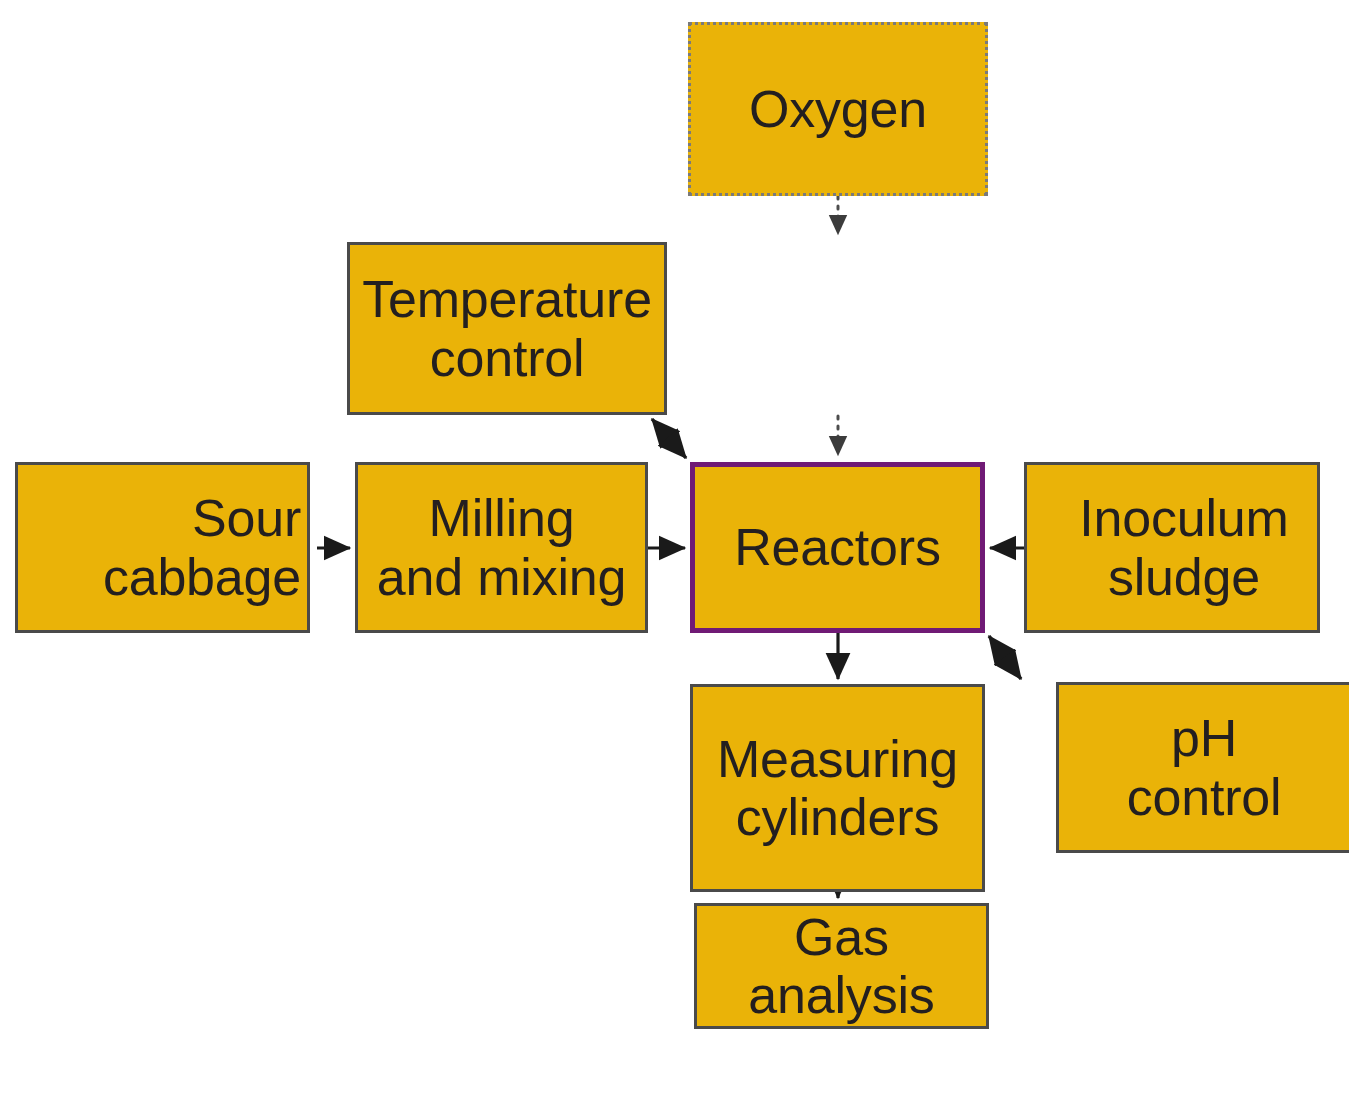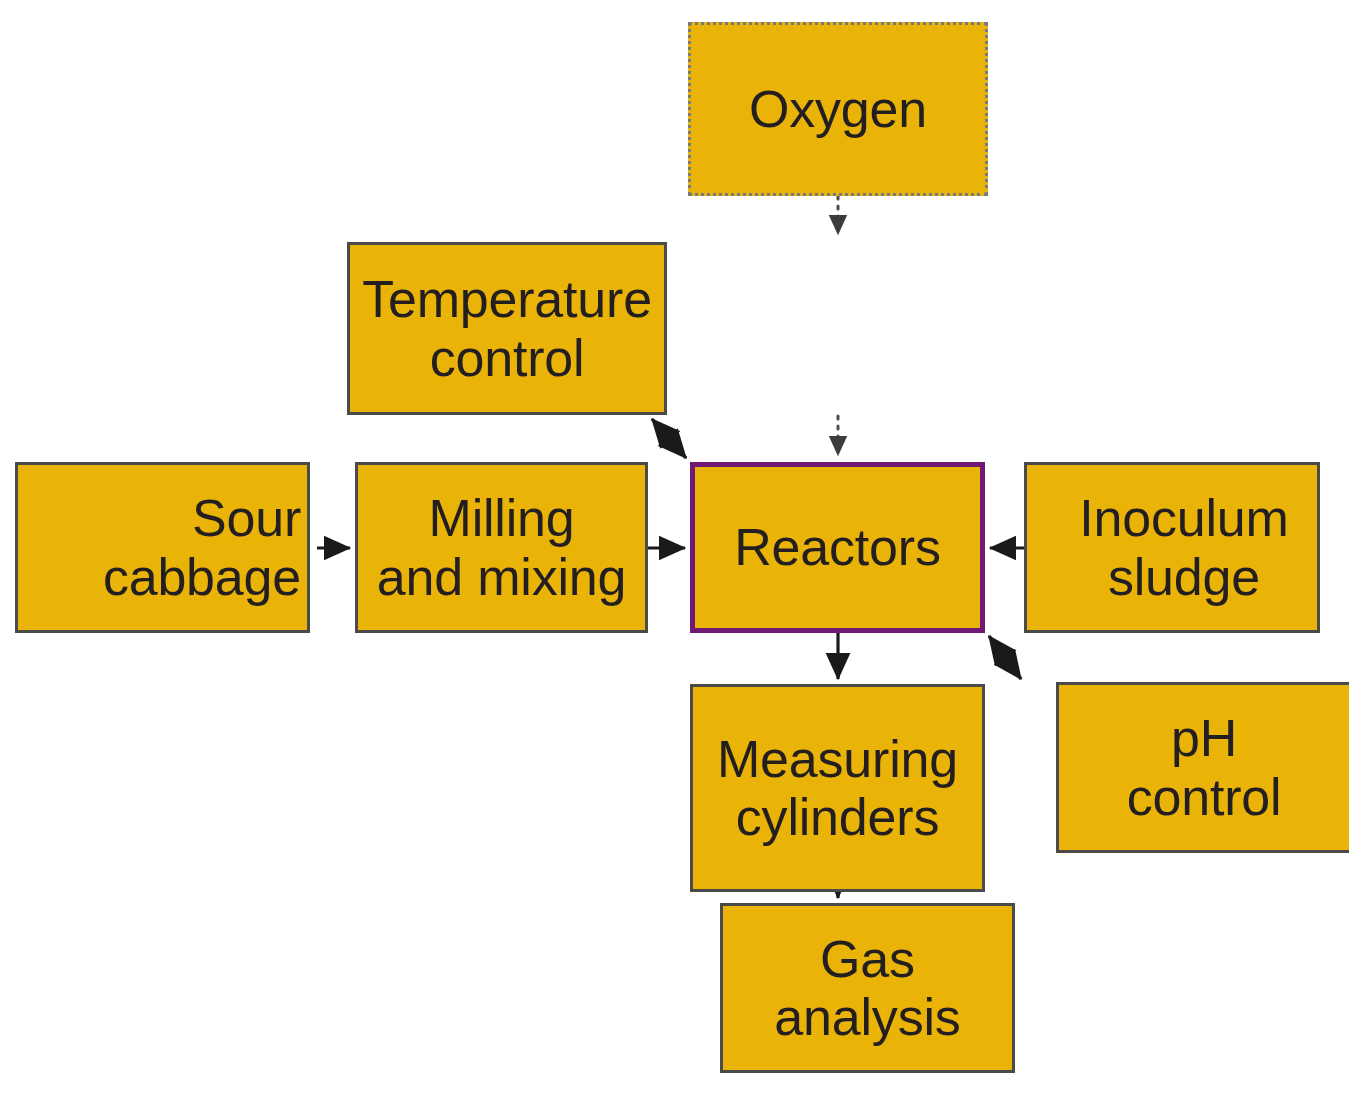--- a/index.html
+++ b/index.html
@@ -123,18 +123,18 @@
   <div class="node solid" style="left:690px; top:684px; width:295px; height:208px;">
     <span class="label">Measuring
 cylinders</span>
   </div>
 
   <div class="node solid" style="left:1024px; top:682px; width:296px; height:171px;margin-left:32px;">
     <span class="label">pH
 control</span>
   </div>
 
-  <div class="node solid" style="left:720px; top:903px; width:295px; height:170px;">
+  <div class="node solid" style="left:694px; top:903px; width:295px; height:126px;">
     <span class="label">Gas
 analysis</span>
   </div>
 
 </div>
 
 </body></html>

